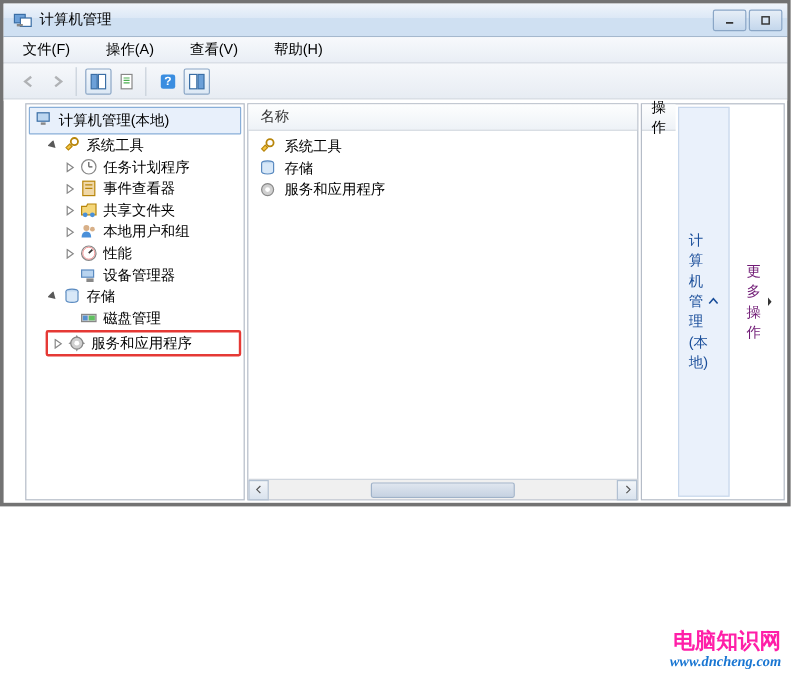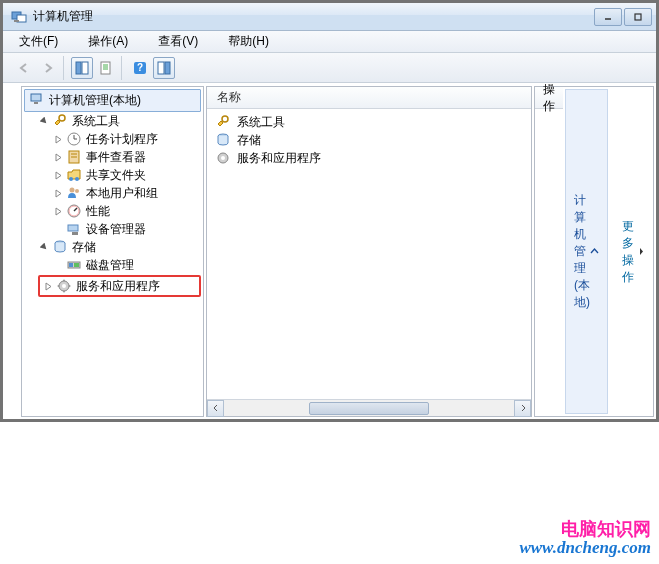--- a/index.html
+++ b/index.html
@@ -44,25 +44,25 @@
     .list-body { flex: 1; padding: 4px 6px; overflow: auto; }
     .list-item { display: flex; align-items: center; height: 18px; padding: 1px 2px; cursor: pointer; }
     .list-item .node-icon { margin-right: 6px; }
     .scroll-track { height: 17px; background: #f0f0f0; border-top: 1px solid #d0d6de; position: relative; display: flex; align-items: center; justify-content: center; }
     .scroll-thumb { width: 120px; height: 13px; background: linear-gradient(#dfe6ef,#c6d2e2); border: 1px solid #9fb2c9; border-radius: 2px; }
     .scroll-btn { width: 17px; height: 17px; position: absolute; background: linear-gradient(#f2f5f9,#dae3ee); border: 1px solid #b1c0d2; display: flex; align-items: center; justify-content: center; }
     
     .action-pane { width: 120px; margin: 2px 2px 2px 0; border: 1px solid #b5bcc7; background: #fff; display: flex; flex-direction: row; }
     .action-header { height: 22px; background: linear-gradient(#fdfefe,#eef2f7); border-bottom: 1px solid #d0d6de; display: flex; align-items: center; padding: 0 8px; }
     .action-section { background: #eaf1fb; border: 1px solid #c7d7ec; padding: 4px 8px; margin: 2px; font-size: 12px; color: #1a4e9a; display: flex; align-items: center; justify-content: space-between; }
-    .action-link { padding: 6px 12px; color: #0369a1; cursor: pointer; display: flex; align-items: center; gap: 4px; }
+    .action-link { padding: 6px 12px; color: #701a75; cursor: pointer; display: flex; align-items: center; gap: 4px; }
     
     .watermark { position: absolute; right: 8px; bottom: 6px; font-family: cursive, "Comic Sans MS"; font-weight: bold; font-size: 18px; pointer-events: none; line-height: 1.1; text-align: right; }
     .watermark .line1 { color: #ff1fa8; text-shadow: 0 0 2px #fff; }
-    .watermark .line2 { color: #1976d2; font-style: italic; font-size: 17px; }
+    .watermark .line2 { color: #1976d2; font-style: italic; font-size: 12px; }
   </style>
 </head>
 <body>
 
 <div class="window">
 
   <div class="titlebar">
     <span class="icon">
       <svg width="16" height="16" viewBox="0 0 16 16">
           <rect x="1" y="3" width="9" height="7" fill="#6ca0d8" stroke="#3a6ea5"></rect>

